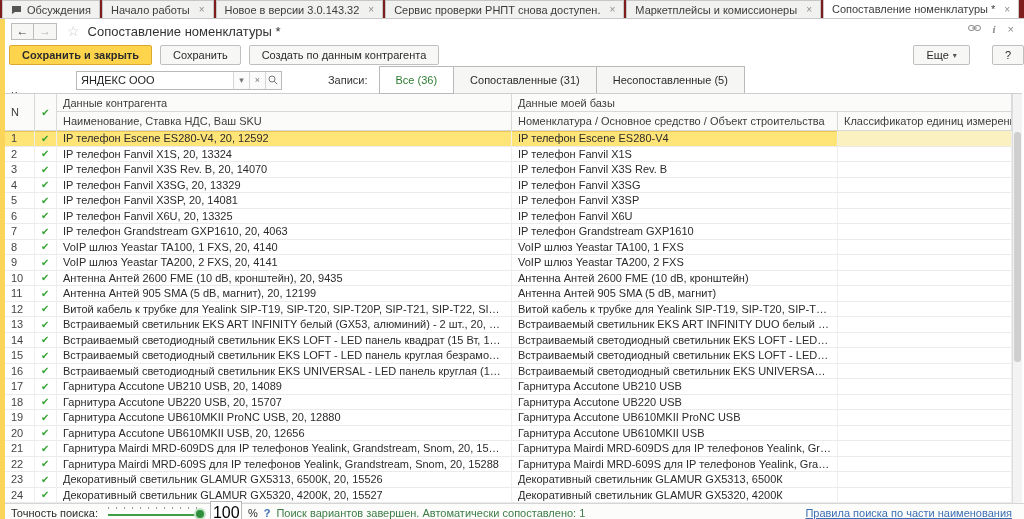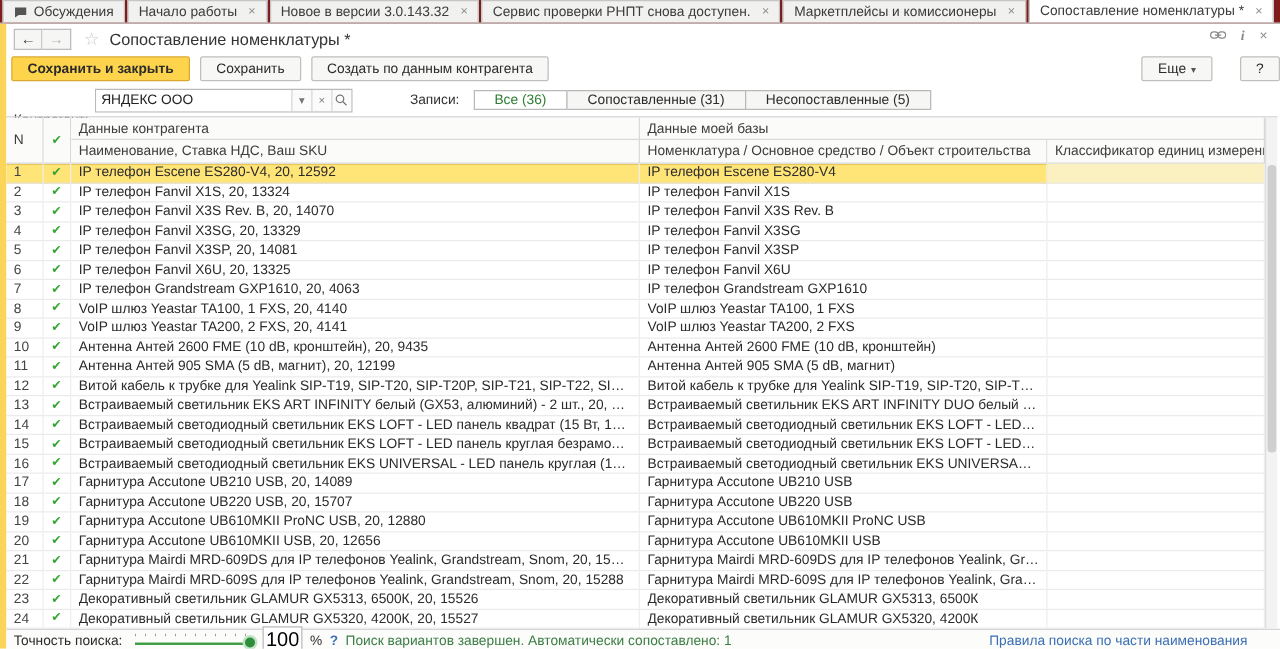--- a/index.html
+++ b/index.html
@@ -39,21 +39,21 @@
   .morearrow{font-size:8px;color:#555;}
   
   .filterrow{height:26px;display:flex;align-items:center;padding:0 6px;}
   .flabel{color:#333;margin-right:5px;margin-top:32px;}
   .combo{display:flex;align-items:stretch;height:19px;border:1px solid #b9b9b9;background:#fff;box-sizing:border-box;}
   .combo input{border:none;outline:none;width:148px;padding:0 4px;font-size:11px;font-family:inherit;color:#222;}
   .cbtn{width:15px;display:flex;align-items:center;justify-content:center;border-left:1px solid #d6d6d6;
         color:#777;font-size:9px;background:#fbfbfb;cursor:default;}
   .recl{margin:0 6px 0 46px;}
   .segments{display:flex;margin-left:6px;}
-  .seg{height:16px;padding:0 16px;border:1px solid #b9b9b9;background:#f6f6f4;display:flex;align-items:center;
+  .seg{height:28px;padding:0 16px;border:1px solid #b9b9b9;background:#f6f6f4;display:flex;align-items:center;
        margin-left:-1px;box-sizing:border-box;color:#2b2b2b;cursor:default;}
   .seg.active{background:#ffffff;color:#2e7d32;z-index:1;}
   
   .gridwrap{position:relative;height:409px;margin-right:2px;overflow:hidden;border-top:1px solid #cfcfcf;}
   .ghead{display:grid;grid-template-columns:30px 22px 455px 326px 174px;grid-template-rows:18px 19px;width:1007px;}
   .hcell{background:#fbfbf9;border-right:1px solid #d9d9d9;border-bottom:1px solid #d9d9d9;color:#3d3d3d;
          display:flex;align-items:center;padding:0 6px;box-sizing:border-box;white-space:nowrap;overflow:hidden;}
   .hcell.span2{grid-row:1/3;}
   .hcell.grp2{grid-column:4/6;}
   .hn{justify-content:flex-start;}
@@ -73,21 +73,21 @@
   
   .statusrow{height:17px;display:flex;align-items:center;gap:6px;padding:0 6px;border-top:1px solid #d5d5d5;position:relative;background:#fcfcfa;}
   .slider{position:relative;width:96px;height:14px;margin-left:4px;}
   .ticks{position:absolute;left:0;right:0;top:1px;height:2px;
          background-image:repeating-linear-gradient(to right,#9a9a9a 0 1px,transparent 1px 8px);}
   .track{position:absolute;left:0;right:0;top:8px;height:2px;background:#3f9e46;}
   .thumb{position:absolute;right:0;top:4px;width:8px;height:8px;border-radius:50%;background:#2f8e3a;box-shadow:0 0 0 2px #c2e3c6;}
   .accinput{width:26px;height:13px;border:1px solid #b9b9b9;text-align:right;font-size:16px;font-family:inherit;padding:4px 2px;}
   .qhelp{color:#3b6fb5;font-weight:bold;}
   .stext{color:#3c7d46;}
-  .rules{position:absolute;right:26px;color:#3b6fb5;cursor:pointer;}
+  .rules{position:absolute;right:12px;color:#3b6fb5;text-decoration:underline;cursor:pointer;}
 </style>
 </head>
 <body>
 
 <div>
   <div class="tabbar" id="tabbar">
       <div class="tab">
         <span>
           <svg width="11" height="10" viewBox="0 0 11 10">
             <path d="M1 1h9v6H4L1 9z" fill="#555"></path>

